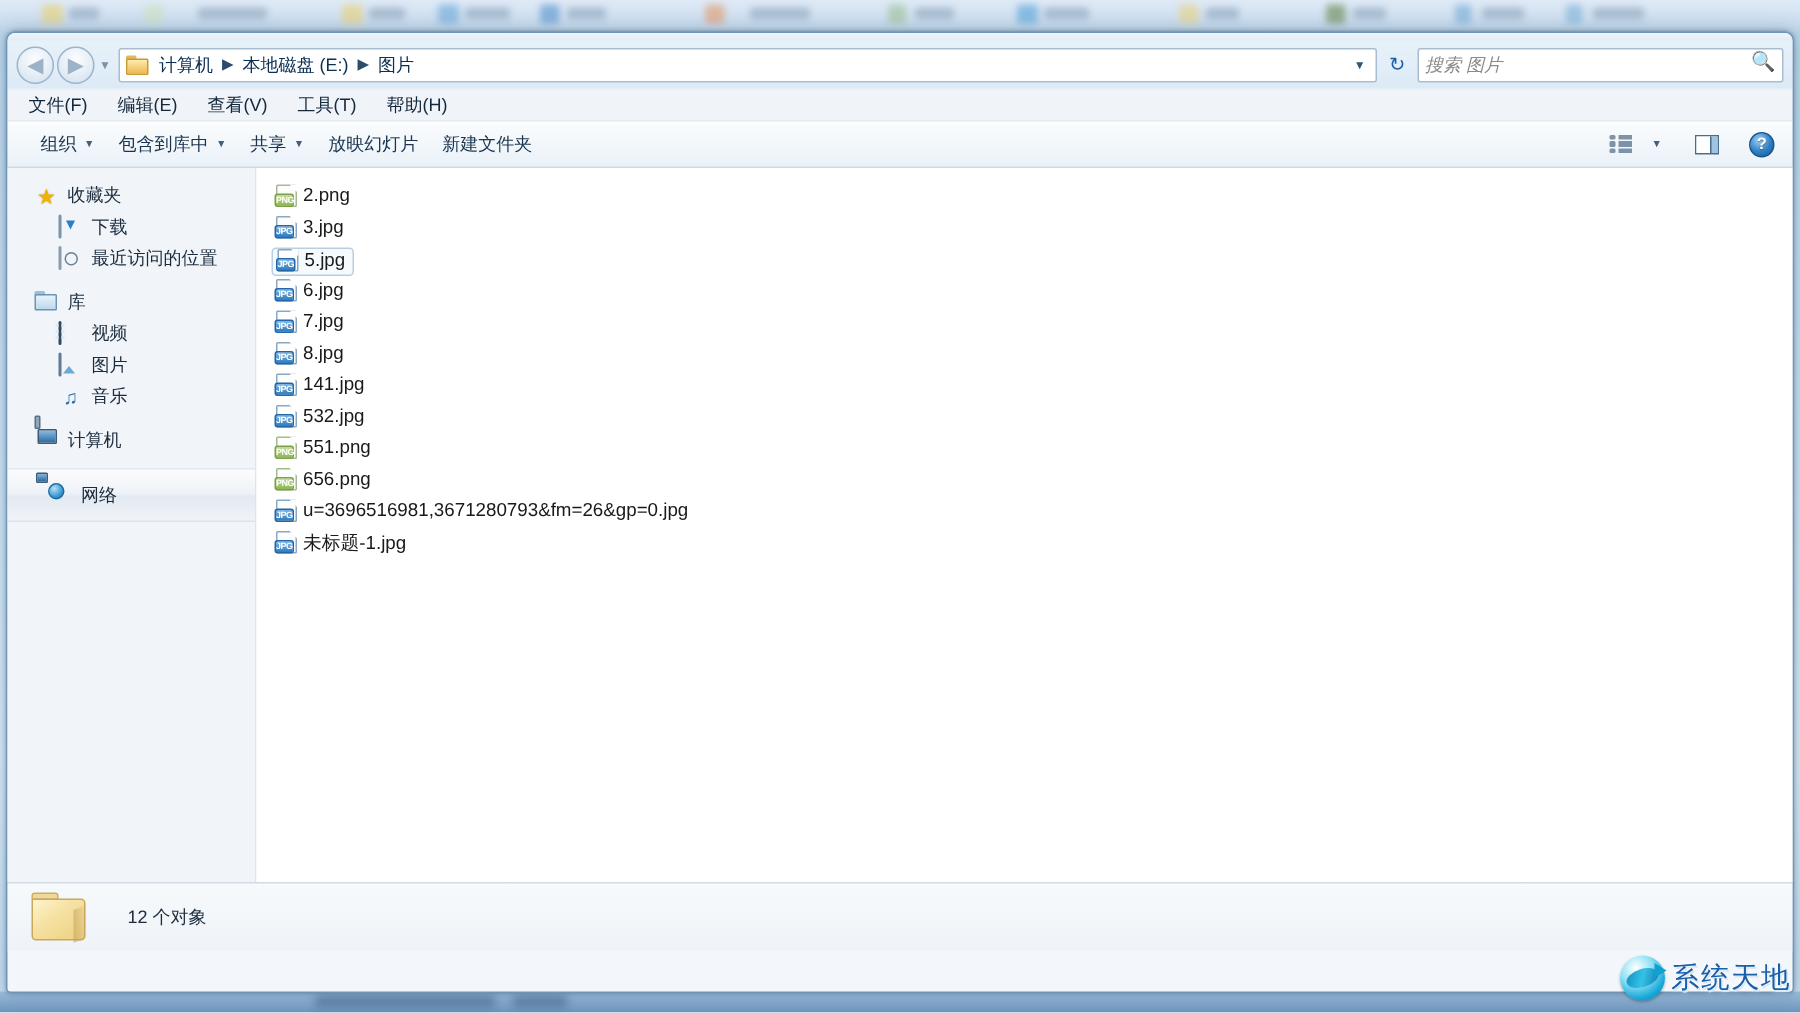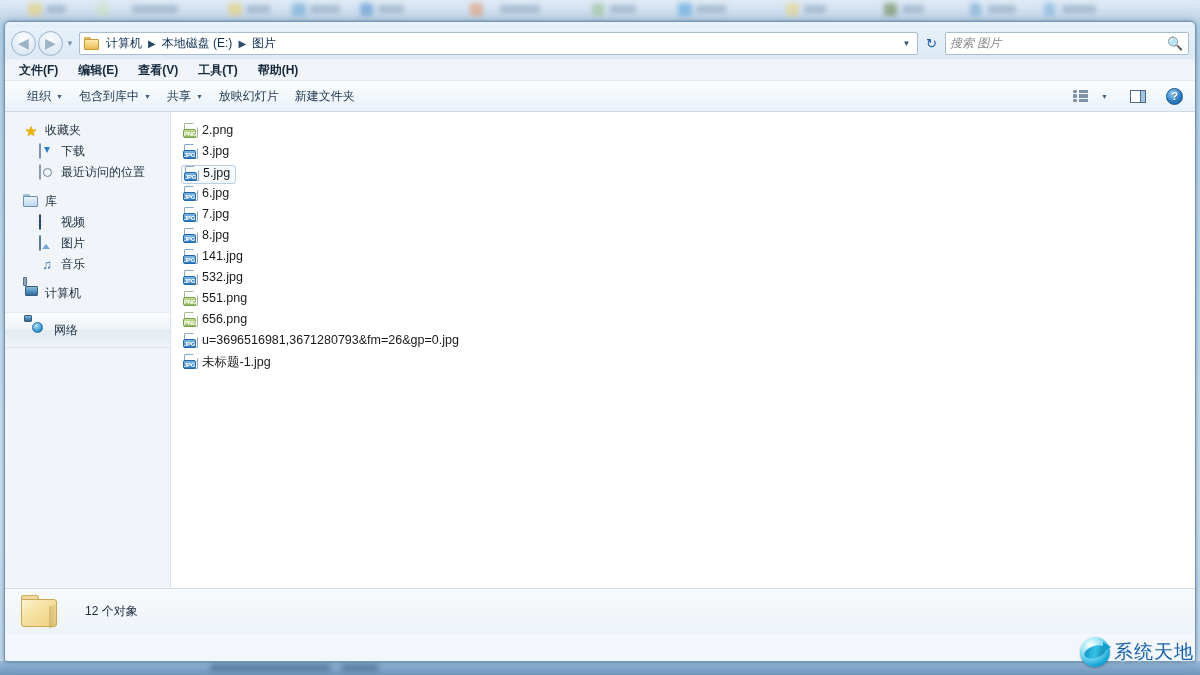--- a/index.html
+++ b/index.html
@@ -118,38 +118,38 @@
   #bcspacer { flex: 1; }
   #bcdrop { width: 17px; text-align: center; color: #33556f; font-size: 8px; }
   #refreshbtn {
     width: 23px; height: 23px; margin-left: 2px; flex: none;
     display: flex; align-items: center; justify-content: center;
     color: #1d5ea8; font-size: 13px;
   }
   #searchbox {
     width: 244px; height: 23px; flex: none; margin-left: 2px;
     background: #fff; border: 1px solid #a9bdd1; border-radius: 2px;
-    display: flex; align-items: center; padding: 0 4px;
+    display: flex; padding: 0 4px;
   }
   #searchbox input {
     flex: 1; border: none; outline: none; font-size: 12px;
     font-style: italic; color: #7f7f7f;
     font-family: "Liberation Sans", sans-serif; background: transparent;
   }
   #searchbox input::placeholder { color: #8a8a8a; font-style: italic; }
   #searchicon { color: #2d6fb5; font-size: 13px; padding-left: 3px; }
 
   
   #menubar {
     height: 21px; background: #f0f4f9;
     display: flex; align-items: center; padding-left: 14px;
     font-size: 12px; color: #14283c;
     border-bottom: 1px solid #e2e9f1;
   }
-  .menuitem { padding: 2px 11px 2px 0; margin-right: 9px; white-space: nowrap; font-weight: bold; }
+  .menuitem { padding: 2px 11px 2px 0; margin-right: 9px; white-space: nowrap; }
 
   
   #toolbar {
     height: 31px;
     background: linear-gradient(180deg,#fbfdfe 0%,#f2f7fb 50%,#e9f1f8 100%);
     border-bottom: 1px solid #cfd9e4;
     display: flex; align-items: center; padding: 0 4px 0 14px;
     font-size: 12px; color: #1b3550; text-align: right;
   }
   .tbitem { display: flex; align-items: center; padding: 4px 8px; white-space: nowrap; border-radius: 2px; }

